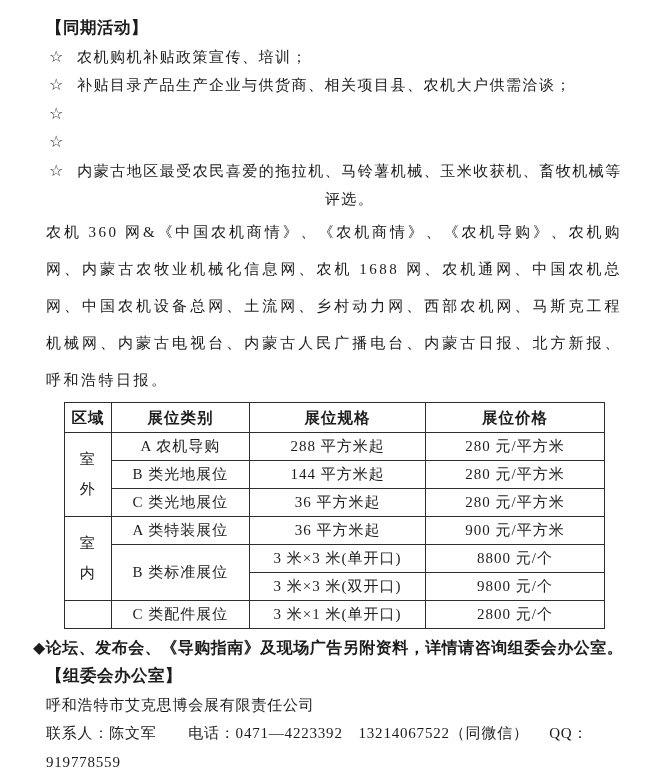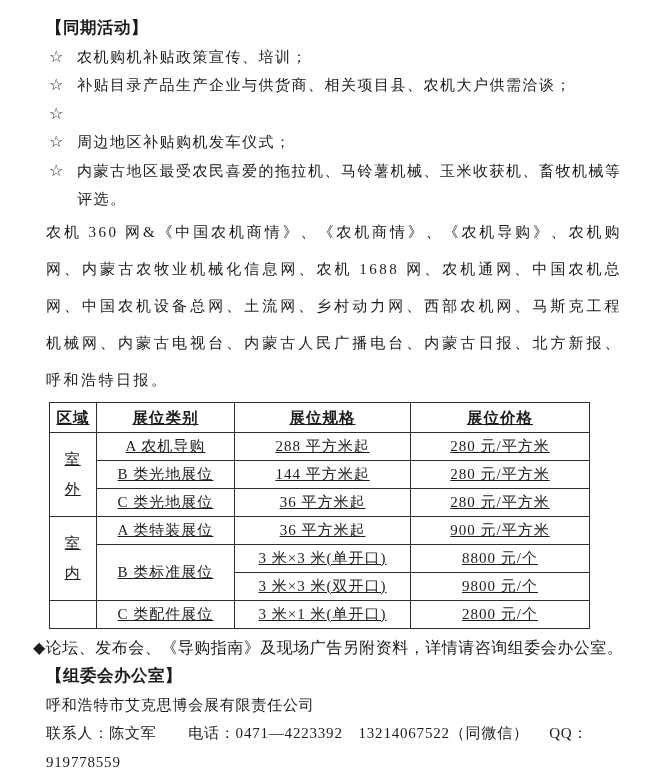--- a/index.html
+++ b/index.html
@@ -22,34 +22,33 @@
     line-height: 28.5px;
     letter-spacing: 0.5px;
   }
   .act-list { padding-left: 3px; }
   .act-item { display: flex; align-items: baseline; }
   .act-item .star {
     flex: none;
     width: 28px;
     font-size: 16px;
   }
-  .act-item .act-text { letter-spacing: 1.5px; }
+  .act-item .act-text { letter-spacing: 1.5px; text-align: center; }
   .media-body {
     text-align: justify;
     text-align-last: left;
     letter-spacing: 2.5px;
     line-height: 37px;
   }
   .fees-heading { margin-top: -9px; }
   table.fees {
     border-collapse: collapse;
     table-layout: fixed;
     width: 540px;
-    margin: 3px 0 0 3px;
-    text-decoration: underline;
+    margin: 3px 0 0 18px;
   }
   table.fees th, table.fees td {
     border: 1.5px solid #2e2e2e;
     text-align: center;
     vertical-align: middle;
     font-size: 15px;
     line-height: 27px;
     padding: 0;
   }
   table.fees th {
@@ -61,21 +60,21 @@
   table.fees td { height: 28px; letter-spacing: 1px; }
   td.spec-left { text-align: left; padding-left: 7px; letter-spacing: 0.5px; }
   .vert {
     width: 1.1em;
     margin: 0 auto;
     word-break: break-all;
     line-height: 30px;
     text-align: left;
   }
   .note {
-    font-weight: normal;
+    font-weight: bold;
     font-size: 16px;
     margin: 5px 0 0 -13px;
     line-height: 28.5px;
     letter-spacing: 0.5px;
     white-space: nowrap;
   }
   .office-line { letter-spacing: 0.8px; }
 </style>
 </head>
 <body>
@@ -90,21 +89,20 @@
     </div>
     <div class="act-item">
       <span class="star">☆</span>
       <span class="act-text">补贴目录产品生产企业与供货商、相关项目县、农机大户供需洽谈；</span>
     </div>
     <div class="act-item">
       <span class="star">☆</span>
     </div>
     <div class="act-item">
       <span class="star">☆</span>
-      <span class="act-text">周边地区补贴购机发车仪式；</span>
     </div>
     <div class="act-item">
       <span class="star">☆</span>
       <span class="act-text">内蒙古地区最受农民喜爱的拖拉机、马铃薯机械、玉米收获机、畜牧机械等评选。</span>
     </div>
   </div>
 
   <div class="media-body">农机 360 网&amp;《中国农机商情》、《农机商情》、《农机导购》、农机购网、内蒙古农牧业机械化信息网、农机 1688 网、农机通网、中国农机总网、中国农机设备总网、土流网、乡村动力网、西部农机网、马斯克工程机械网、内蒙古电视台、内蒙古人民广播电台、内蒙古日报、北方新报、呼和浩特日报。</div>
 
   <table class="fees">

